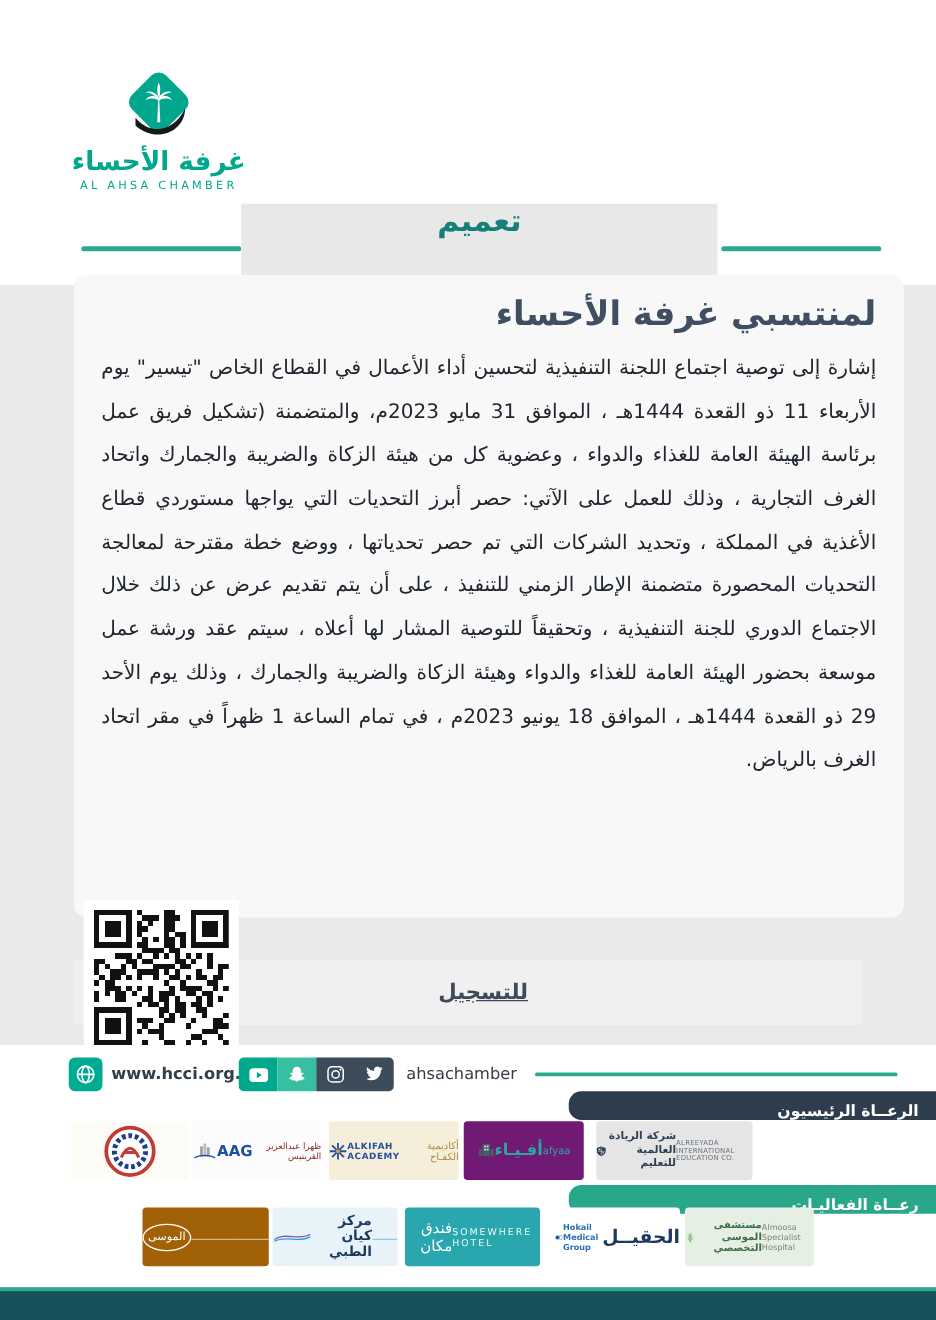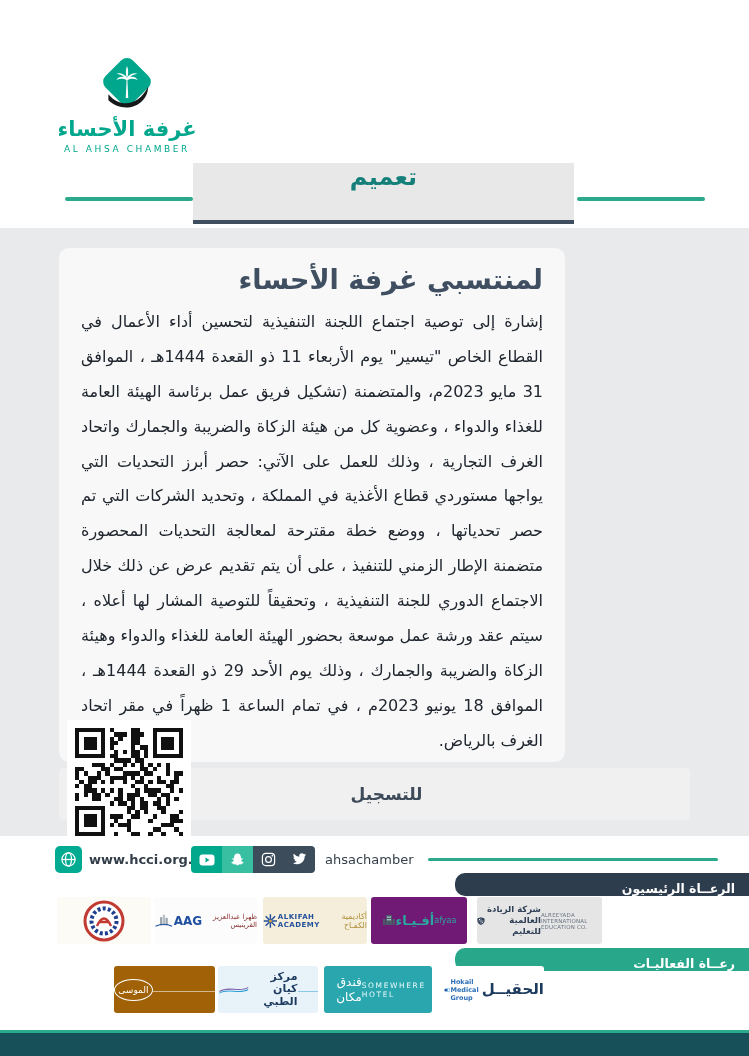--- a/index.html
+++ b/index.html
@@ -15,28 +15,28 @@
 
   
   .banner-line{position:absolute;top:197px;height:4px;background:#2aa98d;border-radius:2px;}
   .banner-line.l{left:65px;width:128px;}
   .banner-line.r{left:577px;width:128px;}
   .banner-box{position:absolute;left:193px;top:163px;width:381px;height:57px;background:#e8e8e9;
               border-bottom:4px solid #3e4e5e;display:flex;align-items:flex-start;justify-content:center;}
   .banner-label{color:#15807a;font-size:24px;font-weight:bold;}
 
   
-  .card{position:absolute;left:59px;top:248px;width:506px;height:514px;background:#f8f8f9;
+  .card{position:absolute;left:59px;top:220px;width:664px;height:514px;background:#f8f8f9;
         border-radius:10px;box-sizing:border-box;overflow:hidden;}
   .card-title{direction:rtl;text-align:right;padding:16px 22px 0;font-size:27px;font-weight:bold;color:#3f4f61;}
   .card-body{direction:rtl;text-align:justify;padding:10px 22px 0;font-size:16px;line-height:2.18;color:#20262e;}
 
   .register-bar{position:absolute;left:59px;top:768px;width:631px;height:52px;background:#f0f0f1;
                 border-radius:4px;display:flex;align-items:center;justify-content:center;}
-  .register-label{font-size:17px;font-weight:bold;color:#3d4a59;cursor:pointer;margin-left:24px;}
+  .register-label{font-size:17px;font-weight:bold;color:#3d4a59;text-decoration:underline;cursor:pointer;margin-left:24px;}
 
   .qr-box{position:absolute;left:67px;top:720px;width:124px;height:124px;background:#ffffff;
           padding:8px;box-sizing:border-box;}
   .qr-box svg{width:108px;height:108px;display:block;}
 
   
   .globe-sq{position:absolute;left:55px;top:846px;width:27px;height:27px;background:#00ab91;border-radius:5px;
             display:flex;align-items:center;justify-content:center;cursor:pointer;}
   .website{position:absolute;left:89px;top:852px;font-size:13px;color:#333e48;font-weight:600;cursor:pointer;}
   .social-sq{position:absolute;top:846px;width:31px;height:27px;display:flex;align-items:center;justify-content:center;cursor:pointer;}
@@ -454,15 +454,22 @@
 
   <div class="tile r2 t-hokail">
     <svg width="16" height="10" viewBox="0 0 16 10">
       <circle cx="5" cy="5" r="4" fill="#1f4fa0"></circle>
         <circle cx="11" cy="5" r="4" fill="none" stroke="#2d9fd8" stroke-width="1.4"></circle>
     </svg>
     <div class="hokail-en">Hokail Medical Group</div>
     <div class="hokail-ar">الحقيــل</div>
   </div>
 
+  <div class="tile r2 t-almoosa-hosp">
+    <svg width="18" height="18" viewBox="0 0 20 22" fill="none" stroke="#5aa053" stroke-width="1.4">
+      <path d="M10 21 V5 M10 17 l-5 -3.5 M10 17 l5 -3.5 M10 13 l-4.5 -3 M10 13 l4.5 -3 M10 9 l-3.5 -2.5 M10 9 l3.5 -2.5 M10 5 l-2 -2 M10 5 l2 -2"></path>
+    </svg>
+    <div class="hosp-ar">مستشفى الموسى التخصصي</div>
+    <div class="hosp-en">Almoosa Specialist Hospital</div>
+  </div>
 
   <div class="bottom-bar"></div>
 </div>
 
 </body></html>

